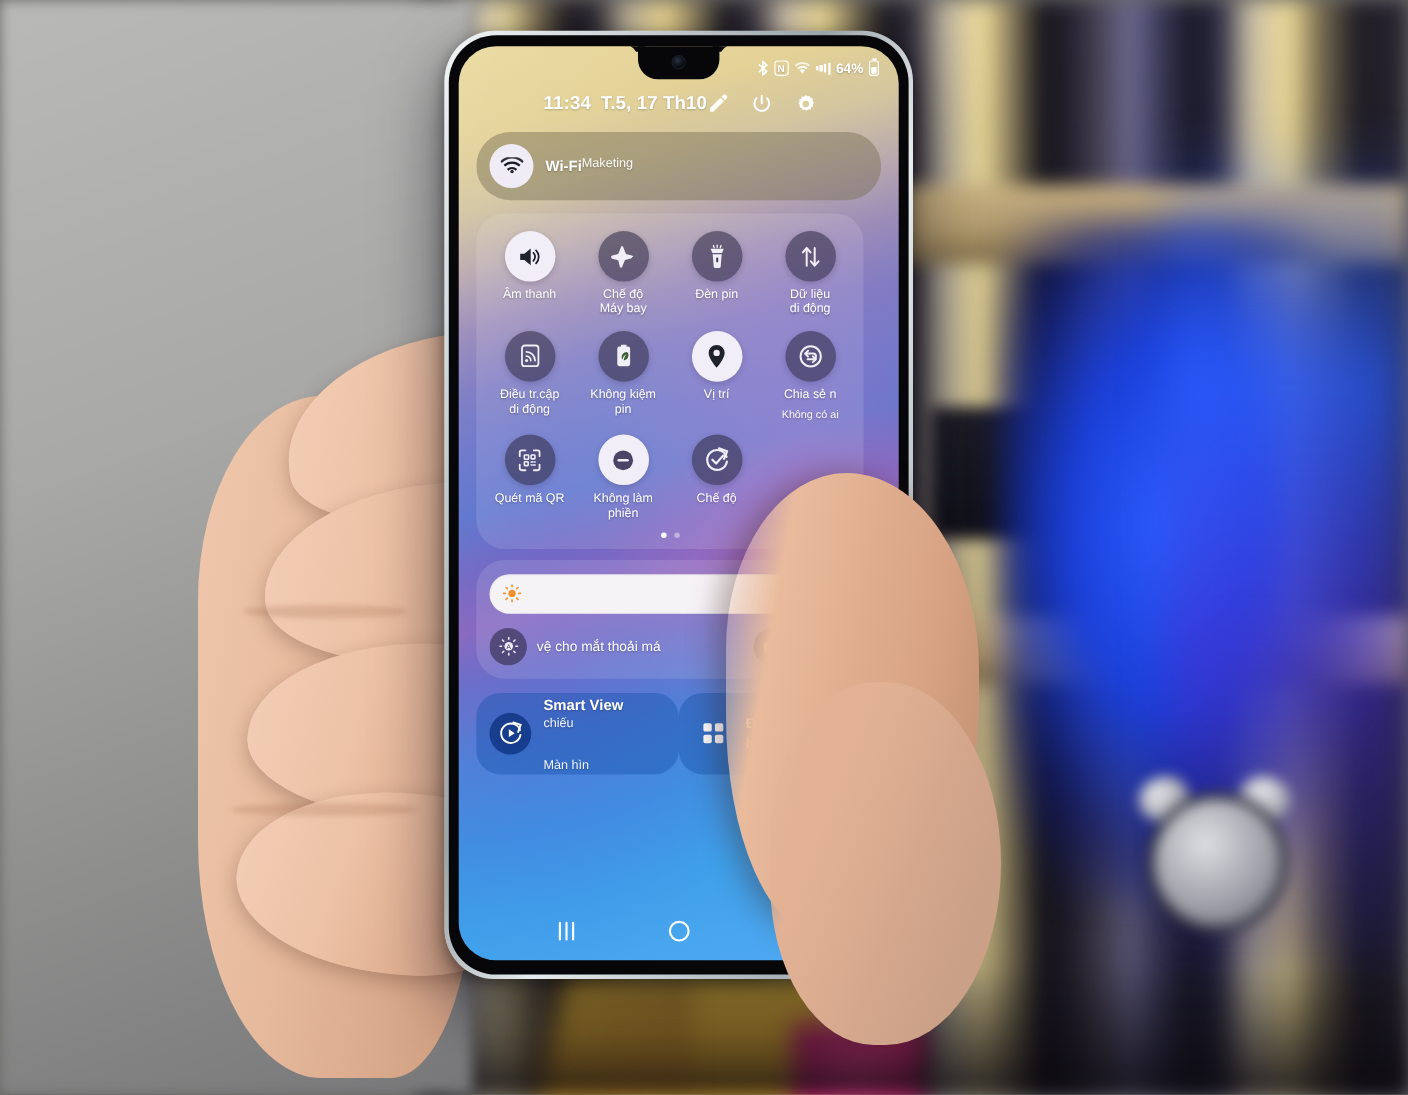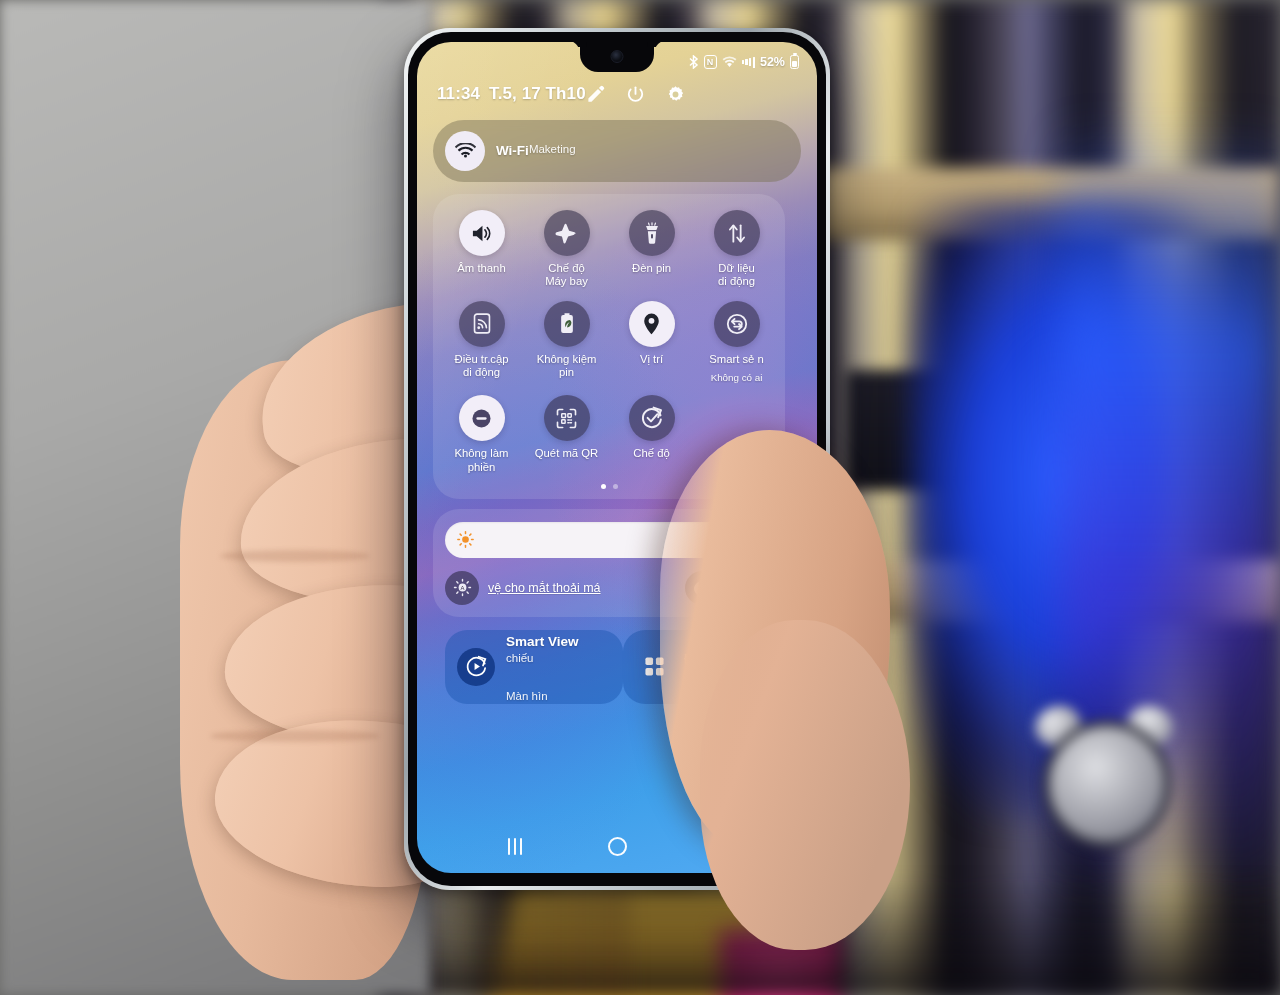--- a/index.html
+++ b/index.html
@@ -189,21 +189,21 @@
   .bars i:nth-child(3){height:8.5px;} .bars i:nth-child(4){height:11px;}
   .batt {
     width:9px; height:14px; border:1.6px solid #fff; border-radius:2.5px; position:relative;
   }
   .batt::before { content:""; position:absolute; left:50%; top:-3.4px; transform:translateX(-50%);
     width:4px; height:2px; background:#fff; border-radius:1px; }
   .batt::after { content:""; position:absolute; left:1px; right:1px; bottom:1px; height:6px;
     background:#fff; border-radius:1px; }
 
   .qs-header {
-    display:flex; align-items:center; justify-content:flex-start;
+    display:flex; align-items:center; justify-content:center;
     padding:6px 18px 0 20px; height:38px;
   }
   .qs-clock { font-size:17px; font-weight:700; letter-spacing:.1px;
     text-shadow:0 1px 2px rgba(0,0,0,.22); display:flex; gap:9px; }
   .qs-actions { display:flex; align-items:center; gap:21px; }
   .qs-actions svg { display:block; }
 
   .toprow { display:flex; gap:10px; padding:10px 16px 0 16px; }
   .toptile {
     flex:1; height:62px; border-radius:31px; display:flex; align-items:center; gap:11px;
@@ -252,33 +252,33 @@
   .slider {
     height:36px; border-radius:18px; background:#f6f3f7; position:relative;
     display:flex; align-items:center; padding:0 12px;
     box-shadow:inset 0 1px 2px rgba(0,0,0,.06);
   }
   .slider .sun { width:17px; height:17px; position:relative; }
   .slider .kebab { position:absolute; right:13px; top:50%; transform:translateY(-50%);
     display:flex; flex-direction:column; gap:2.6px; }
   .slider .kebab i { width:3.2px; height:3.2px; border-radius:50%; background:#52515c; display:block; }
 
-  .brow { display:flex; align-items:center; gap:9px; margin-top:13px;text-decoration:underline; }
+  .brow { display:flex; align-items:center; gap:9px; margin-top:13px; }
   .bitem { display:flex; align-items:center; gap:9px; min-width:0; }
   .bitem .circ {
     width:34px; height:34px; border-radius:50%; flex:0 0 34px;
     display:flex; align-items:center; justify-content:center;
     background:rgba(48,44,72,.62); color:#eceaf4;
   }
   .bitem .blab { font-size:12.5px; white-space:nowrap; overflow:hidden;
     text-shadow:0 1px 2px rgba(0,0,0,.28); }
   .bitem.eye { flex:1 1 auto; overflow:hidden; }
   .bitem.dark { flex:0 0 auto; }
 
-  .bottomrow { display:flex; gap:0; padding:13px 16px 0 28px; }
+  .bottomrow { display:flex; gap:0; padding:13px 16px 0 16px; }
   .bcard {
     flex:1; height:74px; border-radius:22px; padding:0 12px;
     background:rgba(20,80,170,.40);
     display:flex; align-items:center; gap:11px;
   }
   .bcard .circ {
     width:38px; height:38px; border-radius:50%; flex:0 0 38px;
     background:rgba(10,46,120,.72); color:#fff;
     display:flex; align-items:center; justify-content:center;
   }
@@ -368,21 +368,21 @@
               <path d="M2.9 5.6 a7.4 7.4 0 0 1 10.2 0 l-1.3 1.5 a5.4 5.4 0 0 0-7.6 0 Z" opacity=".95"></path>
               <path d="M.6 2.9 A11 11 0 0 1 15.4 2.9 l-1.3 1.5 a9 9 0 0 0-12.2 0 Z" opacity=".75"></path>
             </svg>
           </span>
           <span class="si bars">
             <i></i>
               <i></i>
               <i></i>
               <i></i>
           </span>
-          <span class="si">52%</span>
+          <span class="si">64%</span>
           <span class="si batt"></span>
         </div>
 
         <div class="qs-header">
           <div class="qs-clock">
             <span>11:34</span>
             <span>T.5, 17 Th10</span>
           </div>
           <div class="qs-actions">
             <span>
@@ -509,49 +509,49 @@
 
             <div class="tile">
               <span class="ic off">
                 <svg width="24" height="24" viewBox="0 0 24 24" fill="none" stroke="currentColor" stroke-width="1.8" stroke-linecap="round">
                   <circle cx="12" cy="12" r="9.2"></circle>
                   <path d="M7.6 9.4 h6.6 a2.6 2.6 0 0 1 0 5.2 H9.2" stroke-linejoin="round"></path>
                   <path d="M9.6 6.9 L6.9 9.5 L9.6 12.1" stroke-linejoin="round"></path>
                   <path d="M14 12 L16.7 14.6 L14 17.2" stroke-linejoin="round"></path>
                 </svg>
               </span>
-              <span class="lab">Smart sẻ n</span>
+              <span class="lab">Chia sẻ n</span>
               <span class="sub">Không có ai</span>
-            </div>
-
-            <div class="tile">
-              <span class="ic on">
-                <svg width="23" height="23" viewBox="0 0 24 24" fill="currentColor">
-                  <circle cx="12" cy="12" r="9.4" fill="#4a4466"></circle>
-                  <rect x="6.6" y="10.8" width="10.8" height="2.4" rx="1.2" fill="#f2eef8"></rect>
-                </svg>
-              </span>
-              <span class="lab" style="white-space:pre-line">Không làm
-phiền</span>
             </div>
 
             <div class="tile">
               <span class="ic off">
                 <svg width="23" height="23" viewBox="0 0 24 24" fill="none" stroke="currentColor" stroke-width="1.7" stroke-linecap="round">
                   <path d="M2.6 8 V4.4 a1.8 1.8 0 0 1 1.8-1.8 H8"></path>
                   <path d="M16 2.6 h3.6 a1.8 1.8 0 0 1 1.8 1.8 V8"></path>
                   <path d="M21.4 16 v3.6 a1.8 1.8 0 0 1-1.8 1.8 H16"></path>
                   <path d="M8 21.4 H4.4 a1.8 1.8 0 0 1-1.8-1.8 V16"></path>
                   <rect x="7" y="7" width="4" height="4" rx=".6" stroke-width="1.5"></rect>
                   <rect x="13.4" y="7" width="3.6" height="3.6" rx=".6" stroke-width="1.5"></rect>
                   <rect x="7" y="13.4" width="3.6" height="3.6" rx=".6" stroke-width="1.5"></rect>
                   <path d="M13.4 13.6 h1.6 M16.4 13.6 h.8 M13.4 16.4 h.9 M15.6 16.4 h1.6" stroke-width="1.5"></path>
                 </svg>
               </span>
               <span class="lab">Quét mã QR</span>
+            </div>
+
+            <div class="tile">
+              <span class="ic on">
+                <svg width="23" height="23" viewBox="0 0 24 24" fill="currentColor">
+                  <circle cx="12" cy="12" r="9.4" fill="#4a4466"></circle>
+                  <rect x="6.6" y="10.8" width="10.8" height="2.4" rx="1.2" fill="#f2eef8"></rect>
+                </svg>
+              </span>
+              <span class="lab" style="white-space:pre-line">Không làm
+phiền</span>
             </div>
 
             <div class="tile">
               <span class="ic off">
                 <svg width="24" height="24" viewBox="0 0 24 24" fill="none" stroke="currentColor" stroke-width="2" stroke-linecap="round" stroke-linejoin="round">
                   <path d="M20.5 9.4 A9 9 0 1 0 20.8 13.6"></path>
                   <path d="M13.6 1.6 L21 4.2 L18.2 11.2"></path>
                   <path d="M7.6 11.9 L11 15.4 L17.4 8.2"></path>
                 </svg>
               </span>

